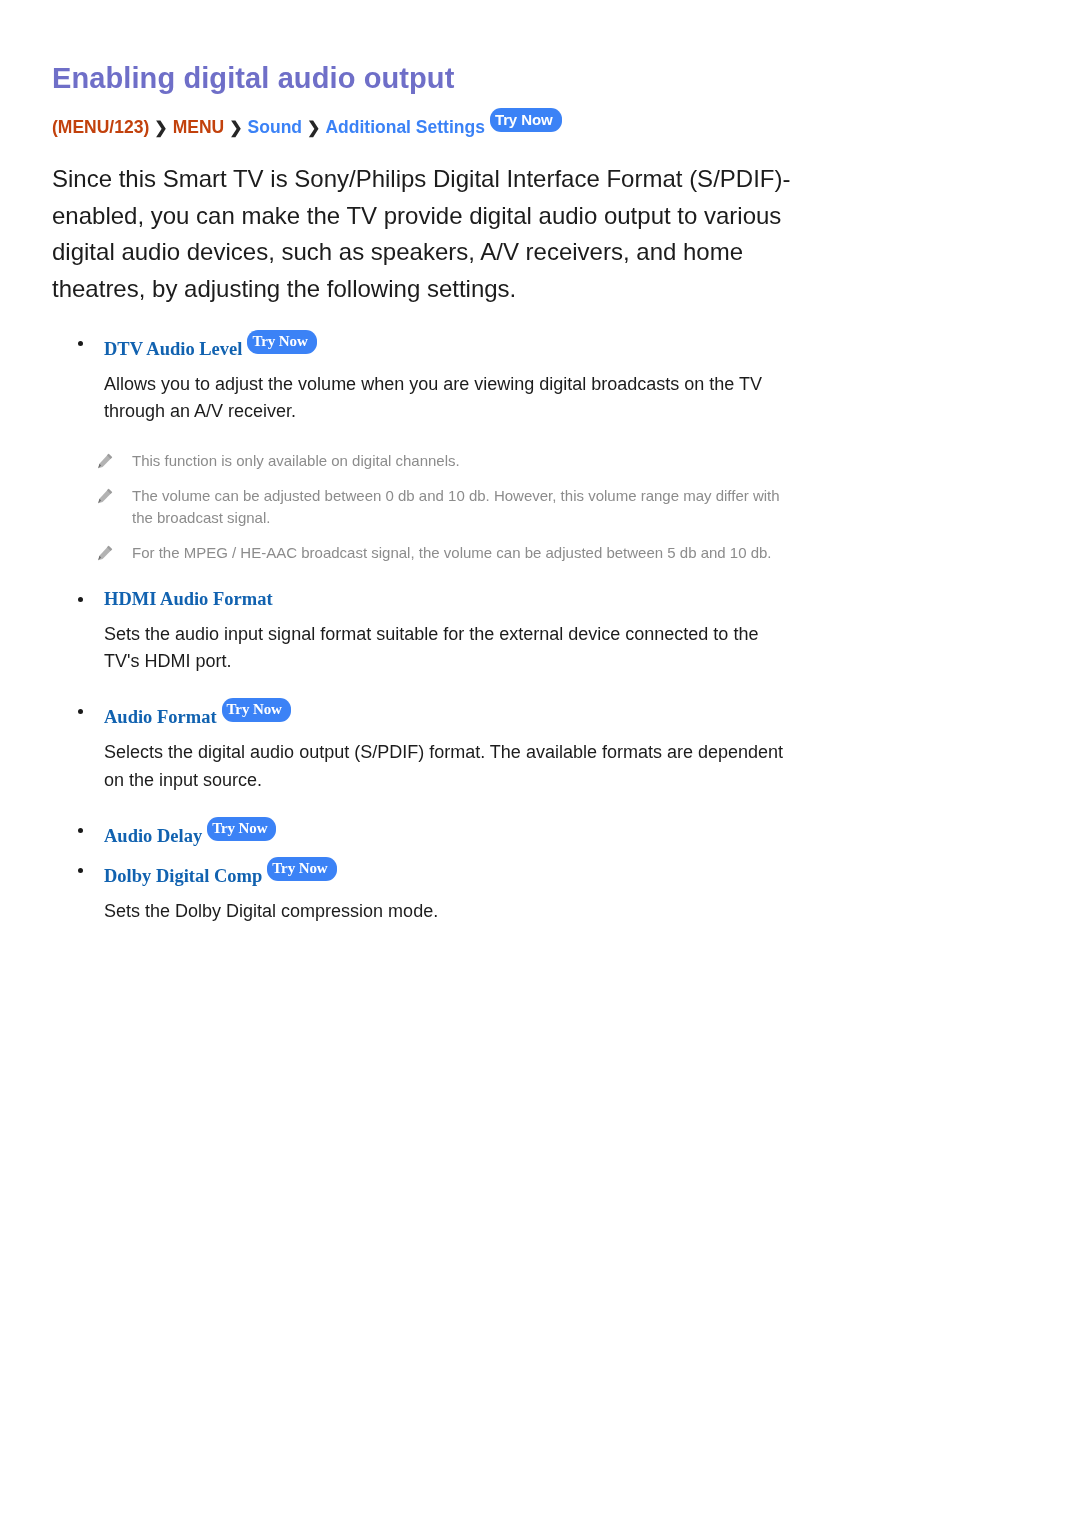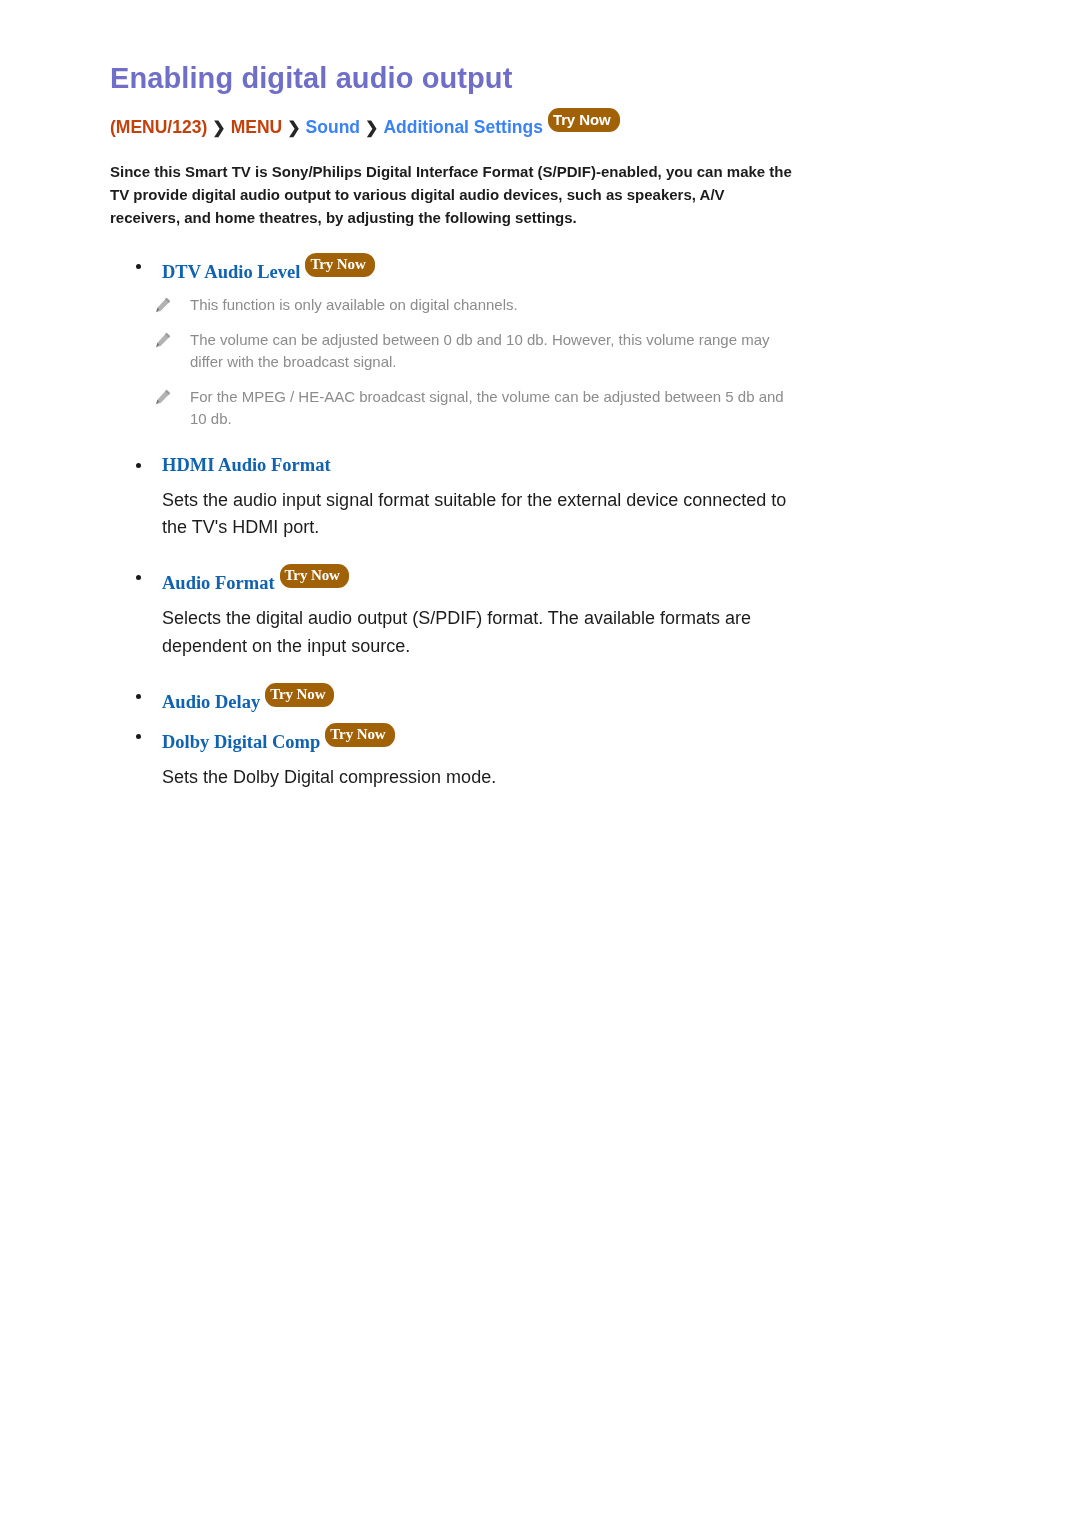--- a/index.html
+++ b/index.html
@@ -13,21 +13,21 @@
     font-family: "Liberation Sans", sans-serif;
     color: #1a1a1a;
     -webkit-font-smoothing: antialiased;
   }
 
   .page {
     position: relative;
     width: 868px;
     height: 1527px;
     box-sizing: border-box;
-    padding: 62px 72px 0 110px;
+    padding: 62px 72px 0 52px;
   }
 
   
   .page-title {
     font-size: 29px;
     font-weight: bold;
     color: #6f6fc8;
     letter-spacing: 0.1px;
     margin: 0 0 14px 0;
     line-height: 1.15;
@@ -48,43 +48,42 @@
     font-weight: bold;
     font-size: 16px;
     padding: 0 5px;
     position: relative;
     top: -0.5px;
   }
 
   
   .trynow {
     display: inline-block;
-    background: #a16207;
+    background: #3b82f6;
     color: #ffffff;
     font-size: 15px;
     font-weight: bold;
     line-height: 1;
     padding: 4px 9px 5px 7px;
     border-radius: 11px;
     margin-left: 5px;
     position: relative;
     top: -1px;
     letter-spacing: -0.1px;
     overflow: hidden;
     text-indent: -2px;
   }
 
   
   .intro {
-    font-size: 15px;
+    font-size: 24px;
     line-height: 1.52;
     color: #1c1c1c;
     margin: 0 0 24px 0;
     max-width: 935px;
-    font-weight: bold;
   }
 
   
   .bullet-item {
     position: relative;
     padding-left: 52px;
     margin-bottom: 10px;
     font-family: Liberation Serif, serif;
   }
   .bullet-item .dot {
@@ -145,20 +144,21 @@
   <div class="breadcrumb">
     <span class="crumb-teal">(MENU/123)</span><span class="crumb-sep">❯</span><span class="crumb-teal">MENU</span><span class="crumb-sep">❯</span><span class="crumb-blue">Sound</span><span class="crumb-sep">❯</span><span class="crumb-blue">Additional Settings</span><span class="trynow">Try Now</span>
   </div>
 
   <p class="intro">Since this Smart TV is Sony/Philips Digital Interface Format (S/PDIF)-enabled, you can make the TV provide digital audio output to various digital audio devices, such as speakers, A/V receivers, and home theatres, by adjusting the following settings.</p>
 
   <div class="bullet-item">
     <span class="dot"></span>
     <span class="bullet-label">DTV Audio Level</span><span class="trynow">Try Now</span>
   </div>
+  <p class="section-desc">Allows you to adjust the volume when you are viewing digital broadcasts on the TV through an A/V receiver.</p>
 
   <div class="notes-block">
     <div class="note">
       <span class="pencil">
         <svg width="18" height="18" viewBox="0 0 18 18" xmlns="http://www.w3.org/2000/svg">
           <path d="M12.6 1.7 L16.2 5.3 L6.6 14.9 L2.2 16.3 L3.4 11.7 Z" fill="#b3b3b3"></path>
           <path d="M12.6 1.7 L16.2 5.3 L14.6 6.9 L11.0 3.3 Z" fill="#9c9c9c"></path>
           <path d="M2.2 16.3 L3.4 11.7 L5.2 13.5 Z" fill="#6e6e6e"></path>
         </svg>
       </span>

